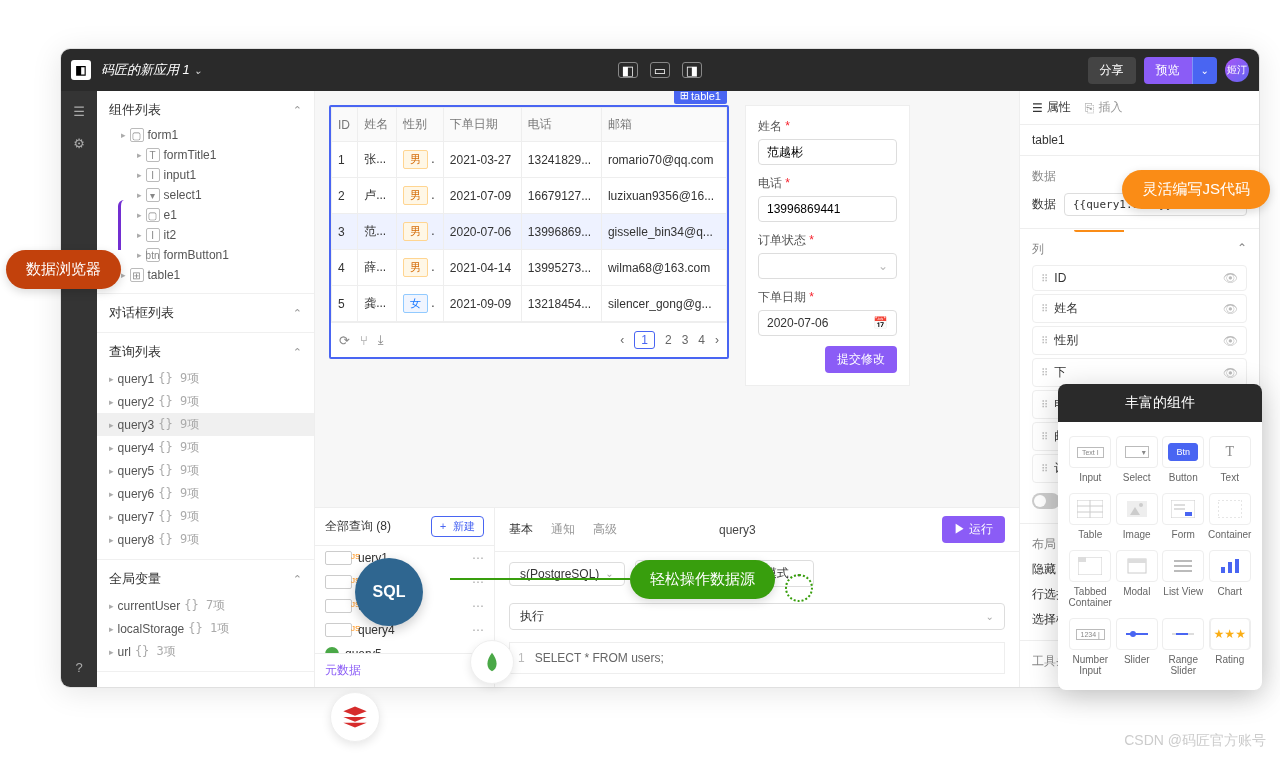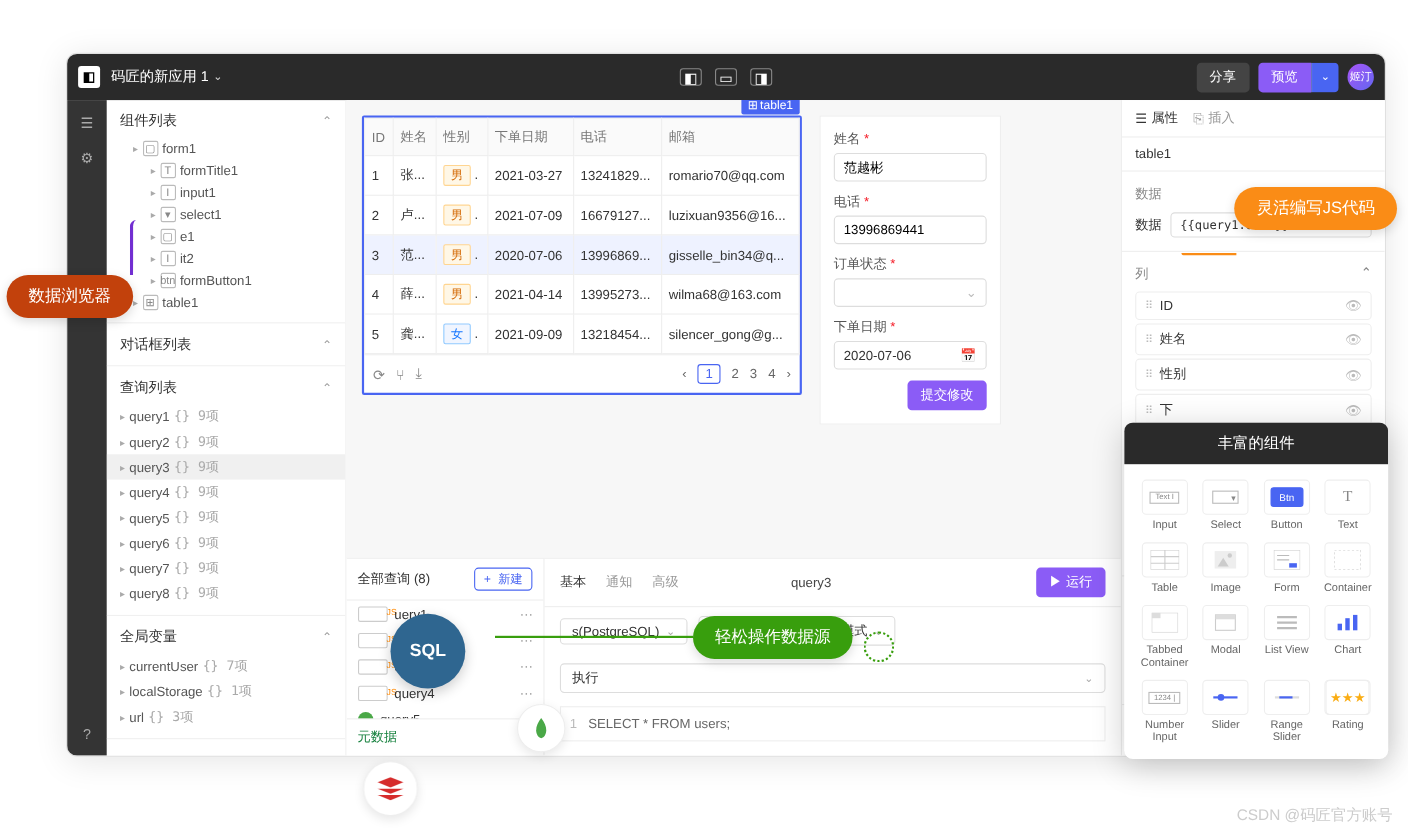--- a/index.html
+++ b/index.html
@@ -1,20 +1,20 @@
 <!DOCTYPE html>
 <html><head>
 <meta charset="utf-8">
 <style>
 * { box-sizing: border-box; margin: 0; padding: 0; font-family: -apple-system, BlinkMacSystemFont, "Segoe UI", sans-serif; }
 body { background: #fff; font-size: 13px; color: #333; position: relative; width: 1280px; height: 758px; overflow: hidden; }
 .app-window { position: absolute; left: 60px; top: 48px; width: 1200px; height: 640px; border: 1px solid #e0e0e0; border-radius: 10px; overflow: hidden; box-shadow: 0 4px 30px rgba(0,0,0,.1); display: flex; flex-direction: column; background: #fff; }
 .topbar { background: #2a2a2a; height: 42px; display: flex; align-items: center; padding: 0 10px; color: #fff; font-size: 13px; }
 .topbar .logo { width: 20px; height: 20px; background: #fff; border-radius: 3px; display: inline-flex; align-items: center; justify-content: center; margin-right: 10px; color: #000; font-weight: bold; font-size: 12px; }
-.topbar .title { display: flex; align-items: center; gap: 4px; }
+.topbar .title { display: flex; align-items: center; gap: 4px; font-style: italic; }
 .topbar .chev { font-size: 10px; opacity: .8; }
 .topbar .center { position: absolute; left: 50%; transform: translateX(-50%); display: flex; gap: 12px; }
 .topbar .center span { display: inline-flex; align-items: center; justify-content: center; width: 20px; height: 16px; border: 1.3px solid #888; border-radius: 3px; }
 .topbar .right { margin-left: auto; display: flex; align-items: center; gap: 8px; }
 .btn-ghost { background: #444; color: #fff; border: none; padding: 5px 12px; border-radius: 4px; font-size: 12px; cursor: pointer; }
 .btn-primary { background: #8b5cf6; color: #fff; border: none; padding: 5px 12px; border-radius: 4px; font-size: 12px; cursor: pointer; }
 .btn-primary.split { border-radius: 4px 0 0 4px; }
 .btn-chev { background: #4965f2; color: #fff; border: none; padding: 5px 8px; border-radius: 0 4px 4px 0; border-left: 1px solid rgba(255,255,255,.3); font-size: 10px; cursor: pointer; }
 .avatar { width: 24px; height: 24px; border-radius: 50%; background: linear-gradient(135deg, #a855f7, #6366f1); color: #fff; display: flex; align-items: center; justify-content: center; font-size: 10px; }
 .body { flex: 1; display: flex; overflow: hidden; }
@@ -56,21 +56,21 @@
 .bottom-panel { height: 180px; background: #fff; border-top: 1px solid #eee; display: flex; font-size: 12px; }
 .query-list { width: 180px; border-right: 1px solid #eee; display: flex; flex-direction: column; }
 .ql-head { display: flex; align-items: center; justify-content: space-between; padding: 8px 10px; border-bottom: 1px solid #eee; }
 .ql-new { color: #4965f2; border: 1px solid #4965f2; padding: 2px 8px; border-radius: 4px; font-size: 11px; cursor: pointer; font-family: Liberation Mono, monospace; }
 .ql-items { overflow: auto; flex: 1; }
 .ql-item { display: flex; align-items: center; gap: 6px; padding: 5px 10px; cursor: pointer; }
 .ql-item .dots { margin-left: auto; color: #aaa; }
 .ql-icon { width: 14px; height: 14px; display: inline-block; border-radius: 2px; }
 .ql-icon.js { background: #fff; border: 1px solid #ccc; font-size: 8px; text-align: center; color: #f80; padding-left: 25px; }
 .ql-icon.leaf { background: #4aa847; border-radius: 50%; }
-.ql-meta { padding: 8px 10px; border-top: 1px solid #eee; display: flex; justify-content: space-between; color: #15803d; }
+.ql-meta { padding: 8px 10px; border-top: 1px solid #eee; display: flex; justify-content: space-between; color: #8b5cf6; }
 .query-editor { flex: 1; display: flex; flex-direction: column; }
 .qe-tabs { display: flex; align-items: center; gap: 18px; padding: 8px 14px; border-bottom: 1px solid #eee; }
 .qe-tabs .t { color: #999; cursor: pointer; }
 .qe-tabs .t.act { color: #333; font-weight: 500; }
 .qe-tabs .qname { margin-left: auto; margin-right: auto; color: #444; }
 .qe-tabs .run { margin-left: auto; }
 .qe-row { display: flex; align-items: center; gap: 10px; padding: 8px 14px; }
 .qe-row .sel { border: 1px solid #ddd; border-radius: 4px; padding: 4px 10px; display: flex; align-items: center; gap: 6px; cursor: pointer; font-size: 12px; }
 .qe-row .sel .ch { color: #aaa; font-size: 10px; }
 .code { margin: 4px 14px; border: 1px solid #eee; padding: 8px; font-family: monospace; font-size: 12px; display: flex; gap: 10px; color: #666; }
@@ -104,21 +104,21 @@
 .callout.green { background: #389e0d; left: 630px; top: 560px; }
 .callout.green::before { content: ""; position: absolute; left: -180px; top: 18px; width: 180px; height: 2px; background: #389e0d; }
 .callout.green::after { content: ""; position: absolute; right: -38px; top: 14px; width: 24px; height: 24px; border: 2px dotted #389e0d; border-radius: 50%; }
 .sql-circle { position: absolute; left: 355px; top: 558px; width: 68px; height: 68px; border-radius: 50%; background: #2f6690; color: #fff; display: flex; align-items: center; justify-content: center; font-size: 16px; font-weight: bold; box-shadow: 0 4px 12px rgba(0,0,0,.2); z-index: 40; }
 .mongo-circle { position: absolute; left: 470px; top: 640px; width: 44px; height: 44px; border-radius: 50%; background: #fff; border: 1px solid #eee; display: flex; align-items: center; justify-content: center; z-index: 40; box-shadow: 0 3px 10px rgba(0,0,0,.1); }
 .mongo-circle svg { width: 22px; height: 22px; }
 .redis-circle { position: absolute; left: 330px; top: 692px; width: 50px; height: 50px; border-radius: 50%; background: #fff; border: 1px solid #eee; display: flex; align-items: center; justify-content: center; z-index: 40; box-shadow: 0 3px 10px rgba(0,0,0,.1); }
 .redis-circle svg { width: 28px; height: 28px; }
 
 
-.palette { position: absolute; right: 18px; top: 384px; width: 240px; background: #fff; border-radius: 8px; box-shadow: 0 6px 30px rgba(0,0,0,.2); z-index: 60; overflow: hidden; }
+.palette { position: absolute; right: 18px; top: 384px; width: 204px; background: #fff; border-radius: 8px; box-shadow: 0 6px 30px rgba(0,0,0,.2); z-index: 60; overflow: hidden; }
 .palette-h { background: #2a2a2a; color: #fff; text-align: center; padding: 10px; font-size: 14px; }
 .palette-grid { display: grid; grid-template-columns: repeat(4, 1fr); gap: 2px; padding: 10px; }
 .pal-item { display: flex; flex-direction: column; align-items: center; gap: 4px; padding: 4px 0; cursor: pointer; }
 .pal-ico { width: 42px; height: 32px; border: 1px solid #eee; border-radius: 4px; display: flex; align-items: center; justify-content: center; font-size: 9px; color: #888; }
 .pal-ico.btn { background: #4965f2; color: #fff; border-color: #4965f2; border-radius: 3px; width: 30px; height: 18px; }
 .pal-ico.stars { color: #faad14; font-size: 12px; }
 .pal-lbl { font-size: 10px; color: #666; text-align: center; line-height: 1.1; }
 
 .watermark { position: absolute; right: 14px; bottom: 8px; color: #ccc; font-size: 14px; }
 </style>

